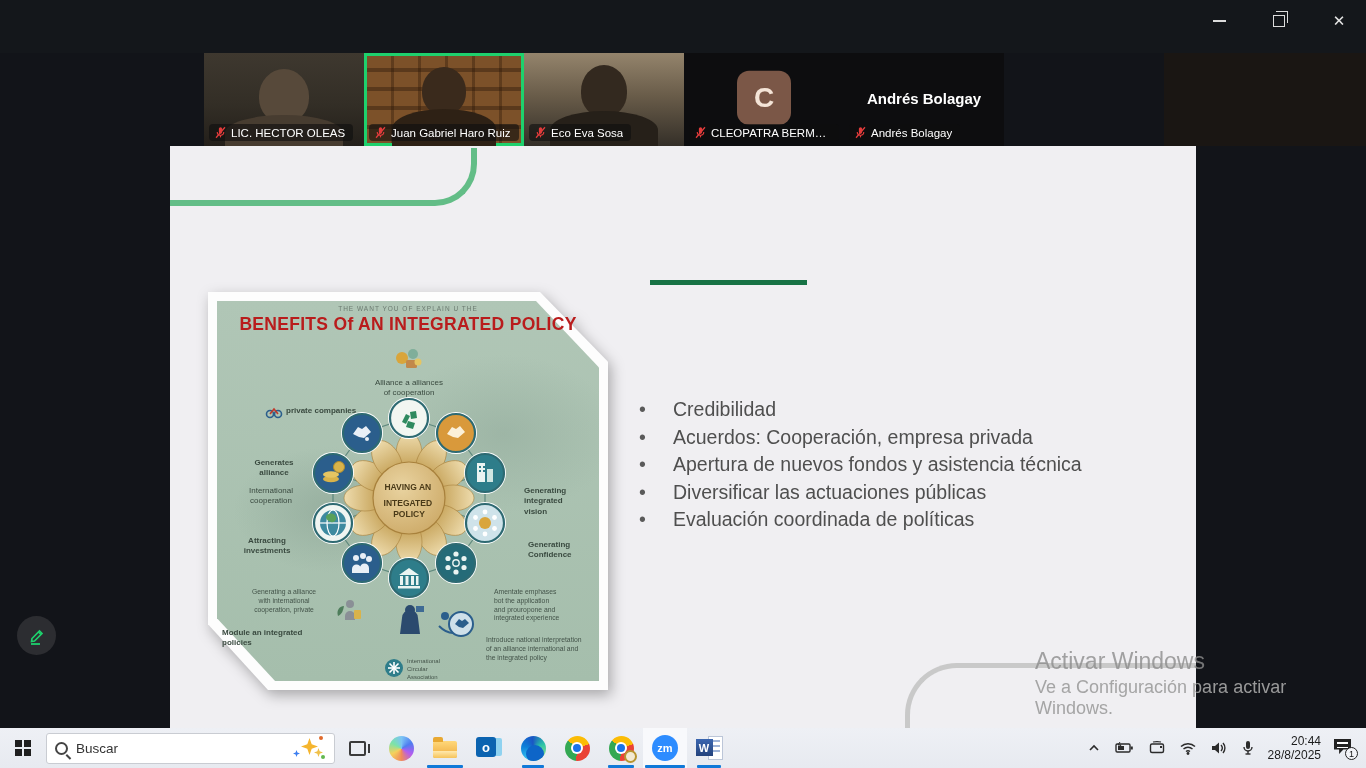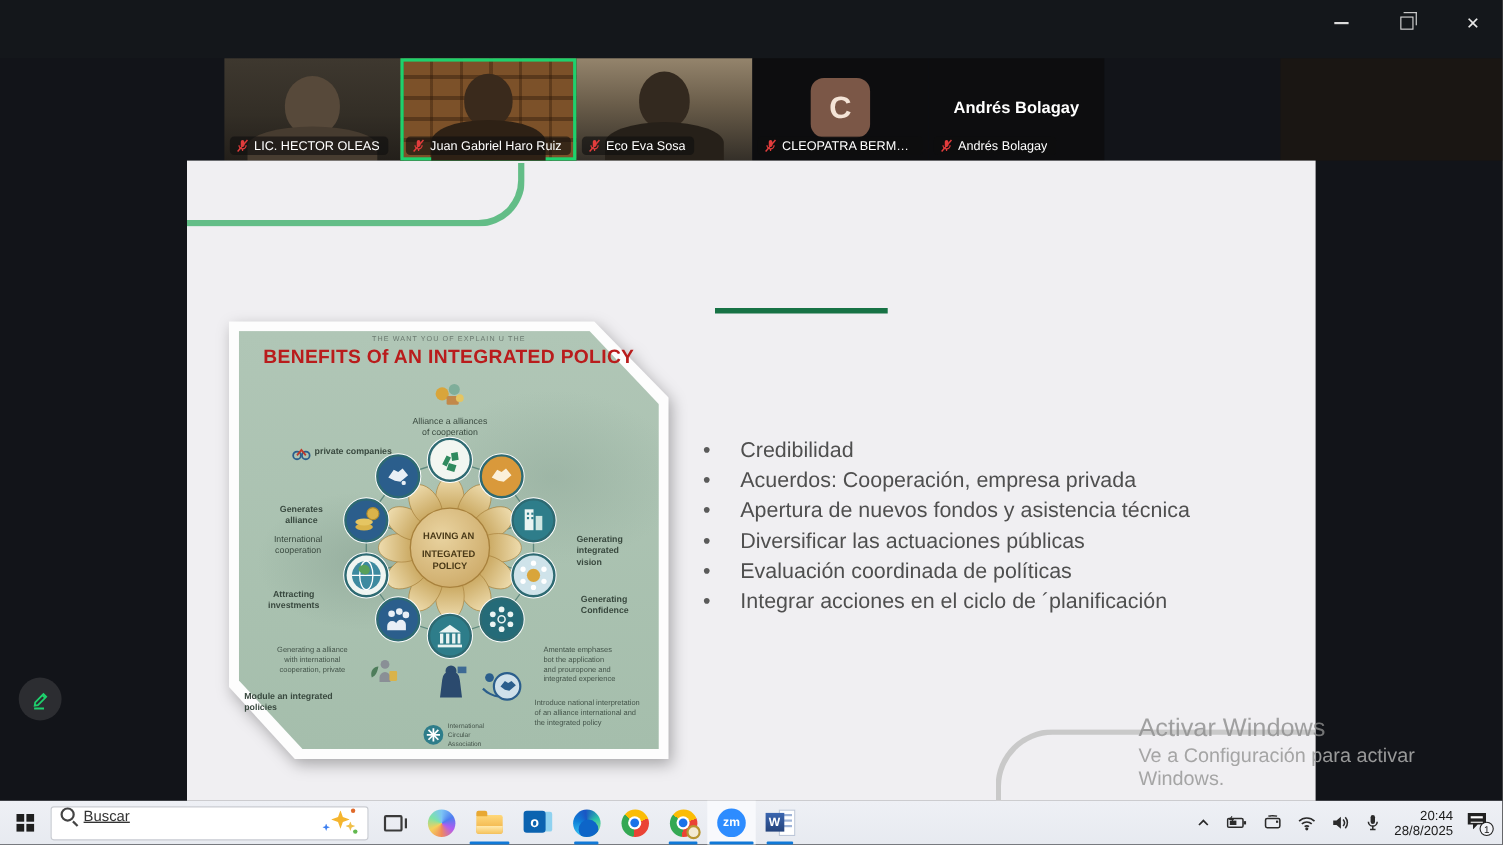--- a/index.html
+++ b/index.html
@@ -89,21 +89,21 @@
   .wm1 { position:absolute; left:1035px; top:648px; font-size:23px; color:rgba(140,140,140,.8); z-index:5; }
   .wm2 { position:absolute; left:1035px; top:677px; font-size:18px; color:rgba(160,160,160,.95); z-index:5; }
 
   
   .taskbar { position:absolute; left:0; top:728px; width:1366px; height:40px;
     background:linear-gradient(180deg,#eef0f5,#e7eaf0); display:flex; align-items:center; }
   .tb-start { width:46px; height:40px; display:flex; align-items:center; justify-content:center; }
   .win-logo { display:grid; grid-template-columns:7px 7px; grid-template-rows:7px 7px; gap:1.5px; }
   .win-logo div { background:#1f1f1f; }
   .tb-search { position:relative; width:289px; height:31px; background:#fff; border:1px solid #c9ccd2;
-    border-radius:3px; display:flex; align-items:flex-start; padding:0 8px; gap:8px;text-decoration:underline; }
+    border-radius:3px; display:flex; align-items:center; padding:0 8px; gap:8px; }
   .tb-search .ph { color:#333; font-size:13.5px; flex:1; }
   .mag { width:13px; height:13px; border:2px solid #444; border-radius:50%; position:relative; flex:none; }
   .mag::after { content:""; position:absolute; left:10px; top:10px; width:6px; height:2px; background:#444;
     transform:rotate(45deg); transform-origin:0 0; }
   .sparkles { position:relative; width:34px; height:26px; flex:none; }
   .star { position:absolute; background:#f5b52e;
     clip-path:polygon(50% 0,63% 37%,100% 50%,63% 63%,50% 100%,37% 63%,0 50%,37% 37%); }
   .s1 { width:17px; height:17px; left:9px; top:3px; }
   .s2 { width:9px; height:9px; left:22px; top:13px; background:#f0c04a; }
   .s3 { width:7px; height:7px; left:1px; top:15px; background:#3d7ff0; }
@@ -471,21 +471,20 @@
 Circular
 Association</div>
     </div>
 
     <ul class="bullets">
       <li>Credibilidad</li>
       <li>Acuerdos: Cooperación, empresa privada</li>
       <li>Apertura de nuevos fondos y asistencia técnica</li>
       <li>Diversificar las actuaciones públicas</li>
       <li>Evaluación coordinada de políticas</li>
-      <li>Integrar acciones en el ciclo de ´planificación</li>
     </ul>
   </div>
 
   <div class="pencil-btn">
     <svg width="20" height="20" viewBox="0 0 20 20">
       <path d="M5 12.5 L12.5 5 L15 7.5 L7.5 15 L4.5 15.5 Z" fill="none" stroke="#1ed16d" stroke-width="1.6"></path>
       <line x1="11.5" y1="6" x2="14" y2="8.5" stroke="#1ed16d" stroke-width="1.6"></line>
       <line x1="4" y1="18" x2="13" y2="18" stroke="#1ed16d" stroke-width="1.8"></line>
     </svg>
   </div>

